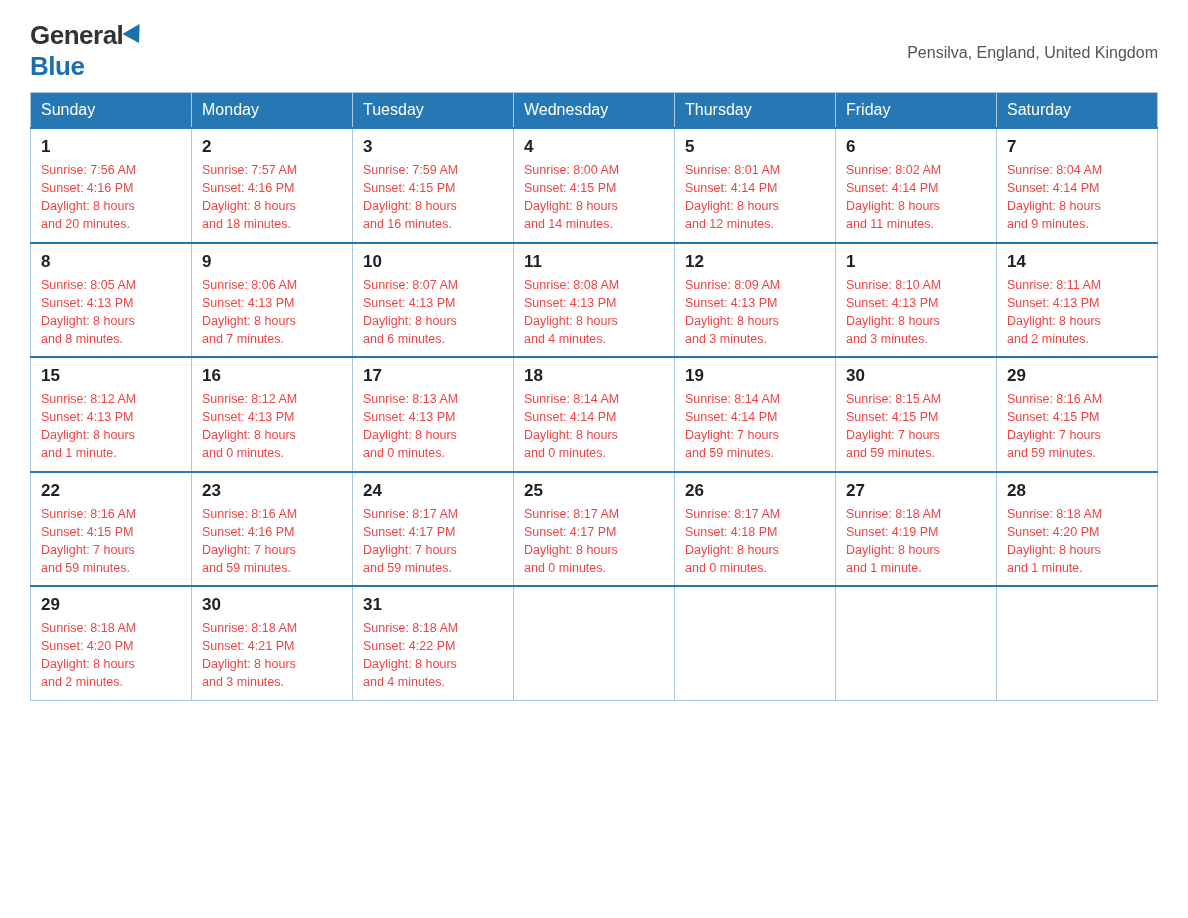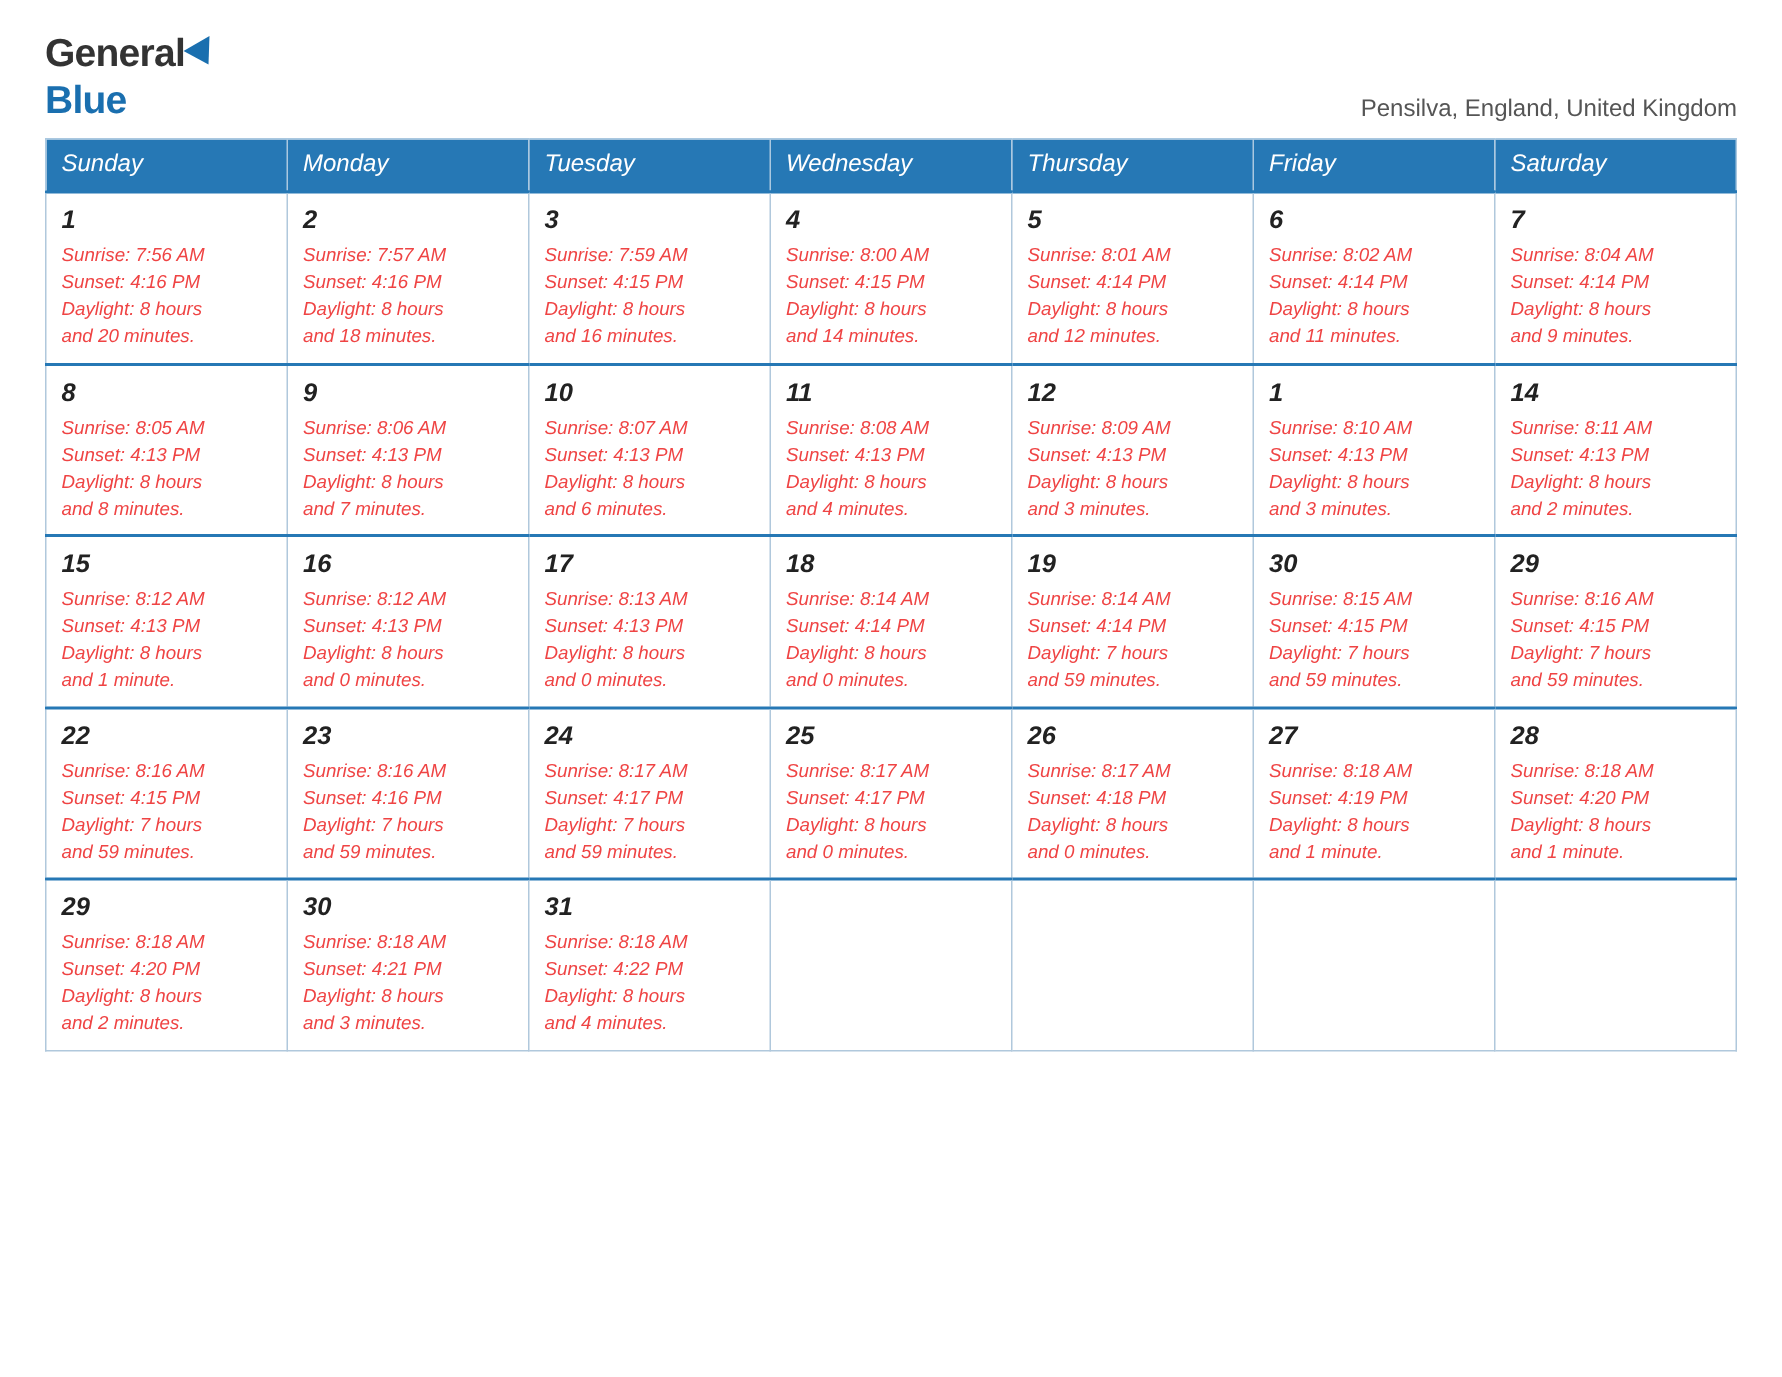--- a/index.html
+++ b/index.html
@@ -6,21 +6,21 @@
     body {
       font-family: Arial, sans-serif;
       background: #ffffff;
       padding: 20px 30px;
       width: 1188px;
       min-height: 918px;
     }
     .header-row {
       display: flex;
       justify-content: space-between;
-      align-items: flex-end;
+      align-items: center;
       margin-bottom: 10px;
     }
     .logo {
       display: flex;
       flex-direction: column;
       align-items: flex-start;
     }
     .logo-text-general {
       font-size: 26px;
       font-weight: bold;
@@ -59,21 +59,20 @@
     }
     .location-title {
       font-size: 16px;
       color: #555;
       margin-top: 4px;
     }
     .calendar-table {
       width: 100%;
       border-collapse: collapse;
       margin-top: 8px;
-      font-style: italic;
     }
     .calendar-table th {
       background-color: #2678b5;
       color: #ffffff;
       font-size: 16px;
       font-weight: normal;
       padding: 8px 10px;
       text-align: left;
       border: 1px solid #aac8e0;
     }

